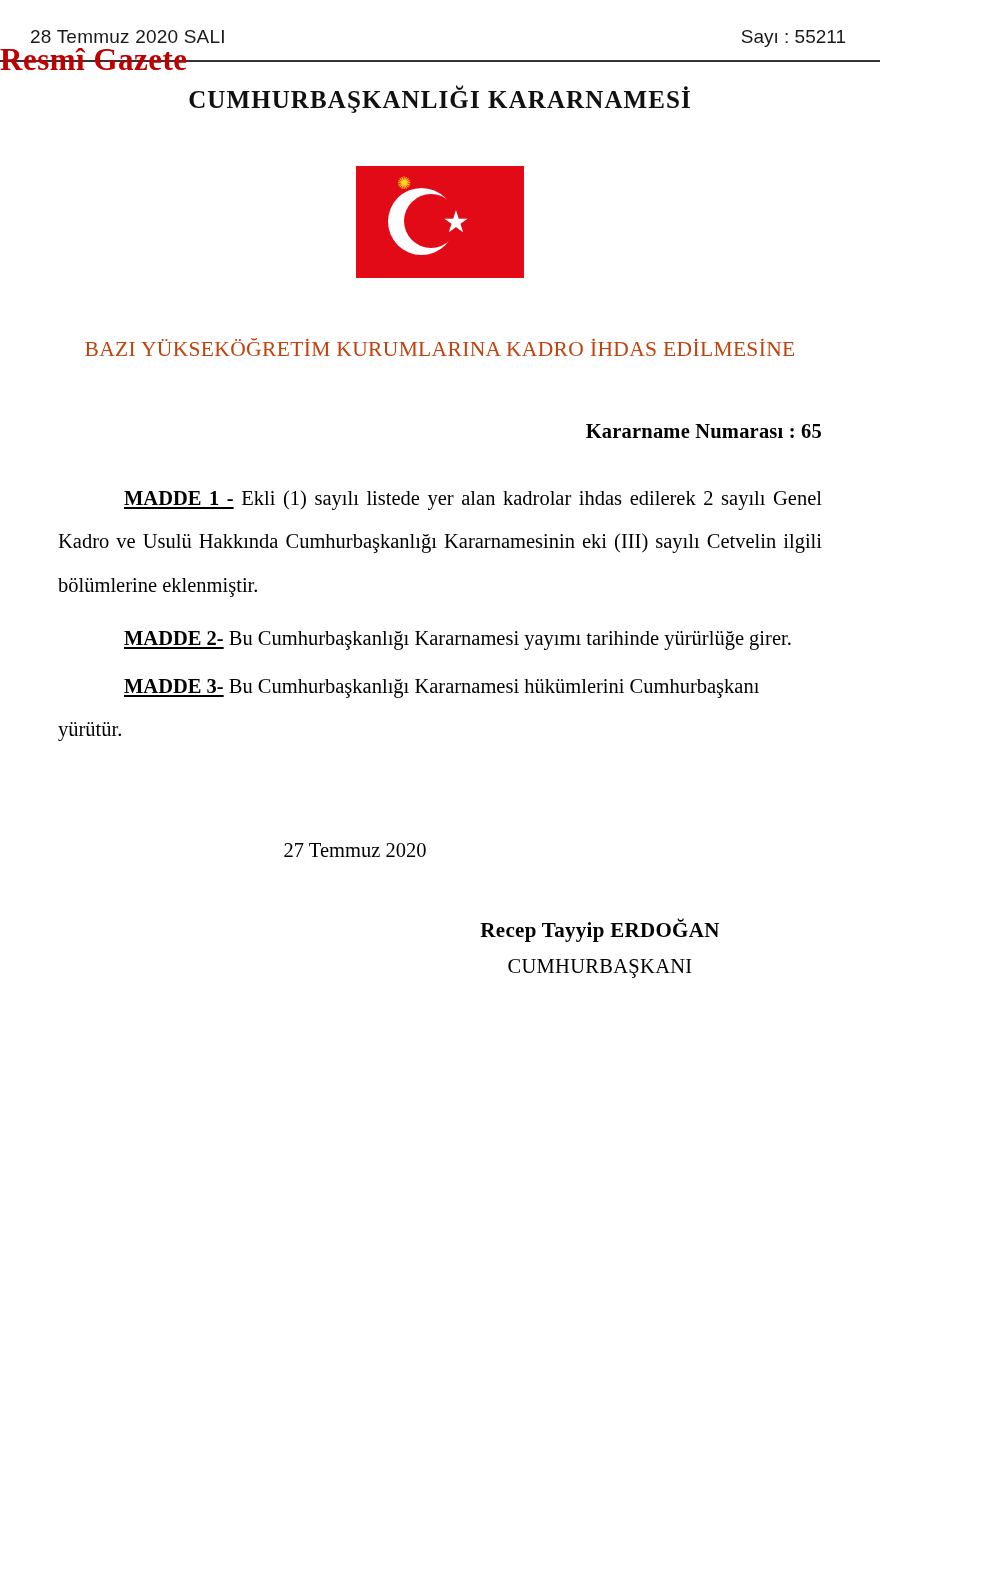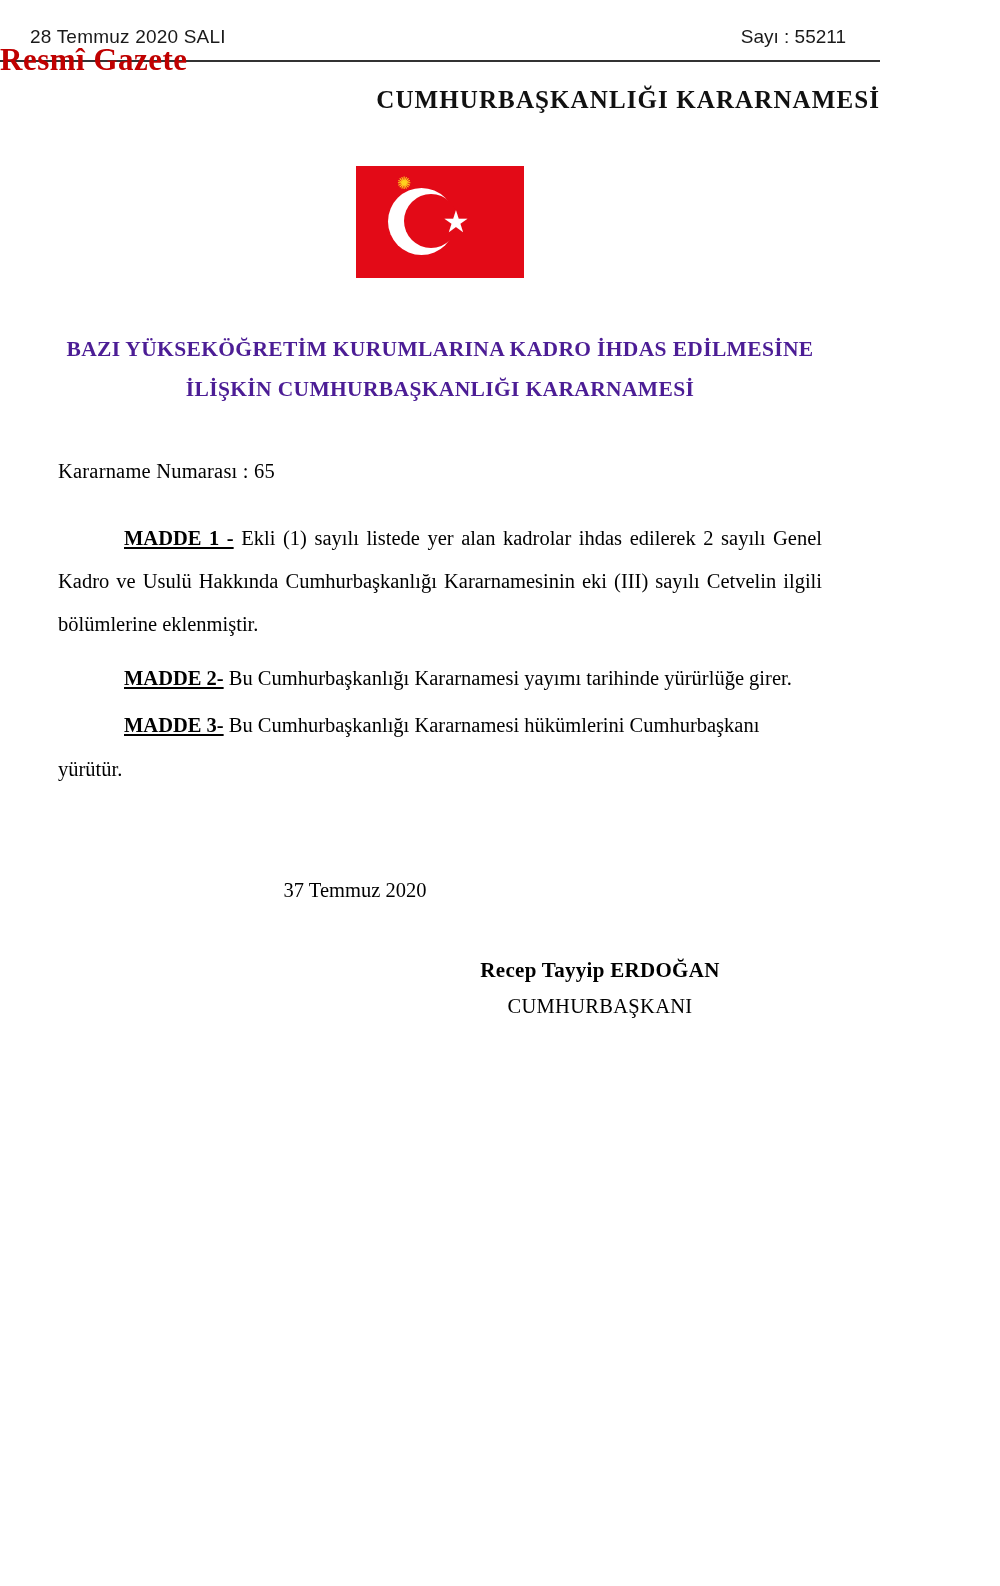--- a/index.html
+++ b/index.html
@@ -57,21 +57,21 @@
     right: 34px;
     top: 26px;
     font-family: "Liberation Sans", sans-serif;
     font-size: 19px;
     color: #1a1a1a;
   }
 
   
   .doc-kind {
     margin-top: 24px;
-    text-align: right;
+    text-align: center;
     font-size: 25px;
     font-weight: 700;
     letter-spacing: 1.1px;
     color: #111;
   }
 
   
   .flag-wrap {
     margin-top: 52px;
     display: flex;
@@ -125,35 +125,36 @@
     line-height: 16px;
     text-align: center;
   }
 
   
   .doc-title {
     margin: 52px auto 0 auto;
     width: 820px;
     text-align: center;
     font-size: 21.5px;
-    font-weight: 700;
+    font-weight: 400;
     letter-spacing: 0.35px;
     line-height: 1.85;
-    color: #4c1d95;
+    color: #c2410c;
   }
 
   
   .body-area {
     margin: 50px 58px 0 58px;
   }
   .decree-no {
     font-size: 20.5px;
-    font-weight: 400;
+    font-weight: 700;
     letter-spacing: 0.2px;
     margin-bottom: 34px;
+    text-align: right;
   }
   p.article {
     font-size: 20.5px;
     line-height: 2.12;
     margin: 0 0 10px 0;
     text-indent: 66px;
     text-align: justify;
     text-justify: inter-word;
   }
   p.article.short {
@@ -205,21 +206,20 @@
     <div class="flag">
       <div class="sun">✺</div>
       <div class="crescent-outer"></div>
       <div class="crescent-inner"></div>
       <div class="star">★</div>
     </div>
   </div>
 
   <div class="doc-title">
     <div>BAZI YÜKSEKÖĞRETİM KURUMLARINA KADRO İHDAS EDİLMESİNE</div>
-    <div>İLİŞKİN CUMHURBAŞKANLIĞI KARARNAMESİ</div>
   </div>
 
   <div class="body-area">
 
     <div class="decree-no">
       <span>Kararname Numarası :</span>
       <span>65</span>
     </div>
 
     <p class="article">
@@ -227,21 +227,21 @@
     </p>
 
     <p class="article short">
       <span class="lbl">MADDE 2-</span><span> Bu Cumhurbaşkanlığı Kararnamesi yayımı tarihinde yürürlüğe girer.</span>
     </p>
 
     <p class="article short">
       <span class="lbl">MADDE 3-</span><span> Bu Cumhurbaşkanlığı Kararnamesi hükümlerini Cumhurbaşkanı yürütür.</span>
     </p>
 
-    <div class="date-line">37 Temmuz 2020</div>
+    <div class="date-line">27 Temmuz 2020</div>
 
     <div class="sign-block">
       <div class="sign-name">Recep Tayyip ERDOĞAN</div>
       <div class="sign-role">CUMHURBAŞKANI</div>
     </div>
 
   </div>
 
 </div>
 

